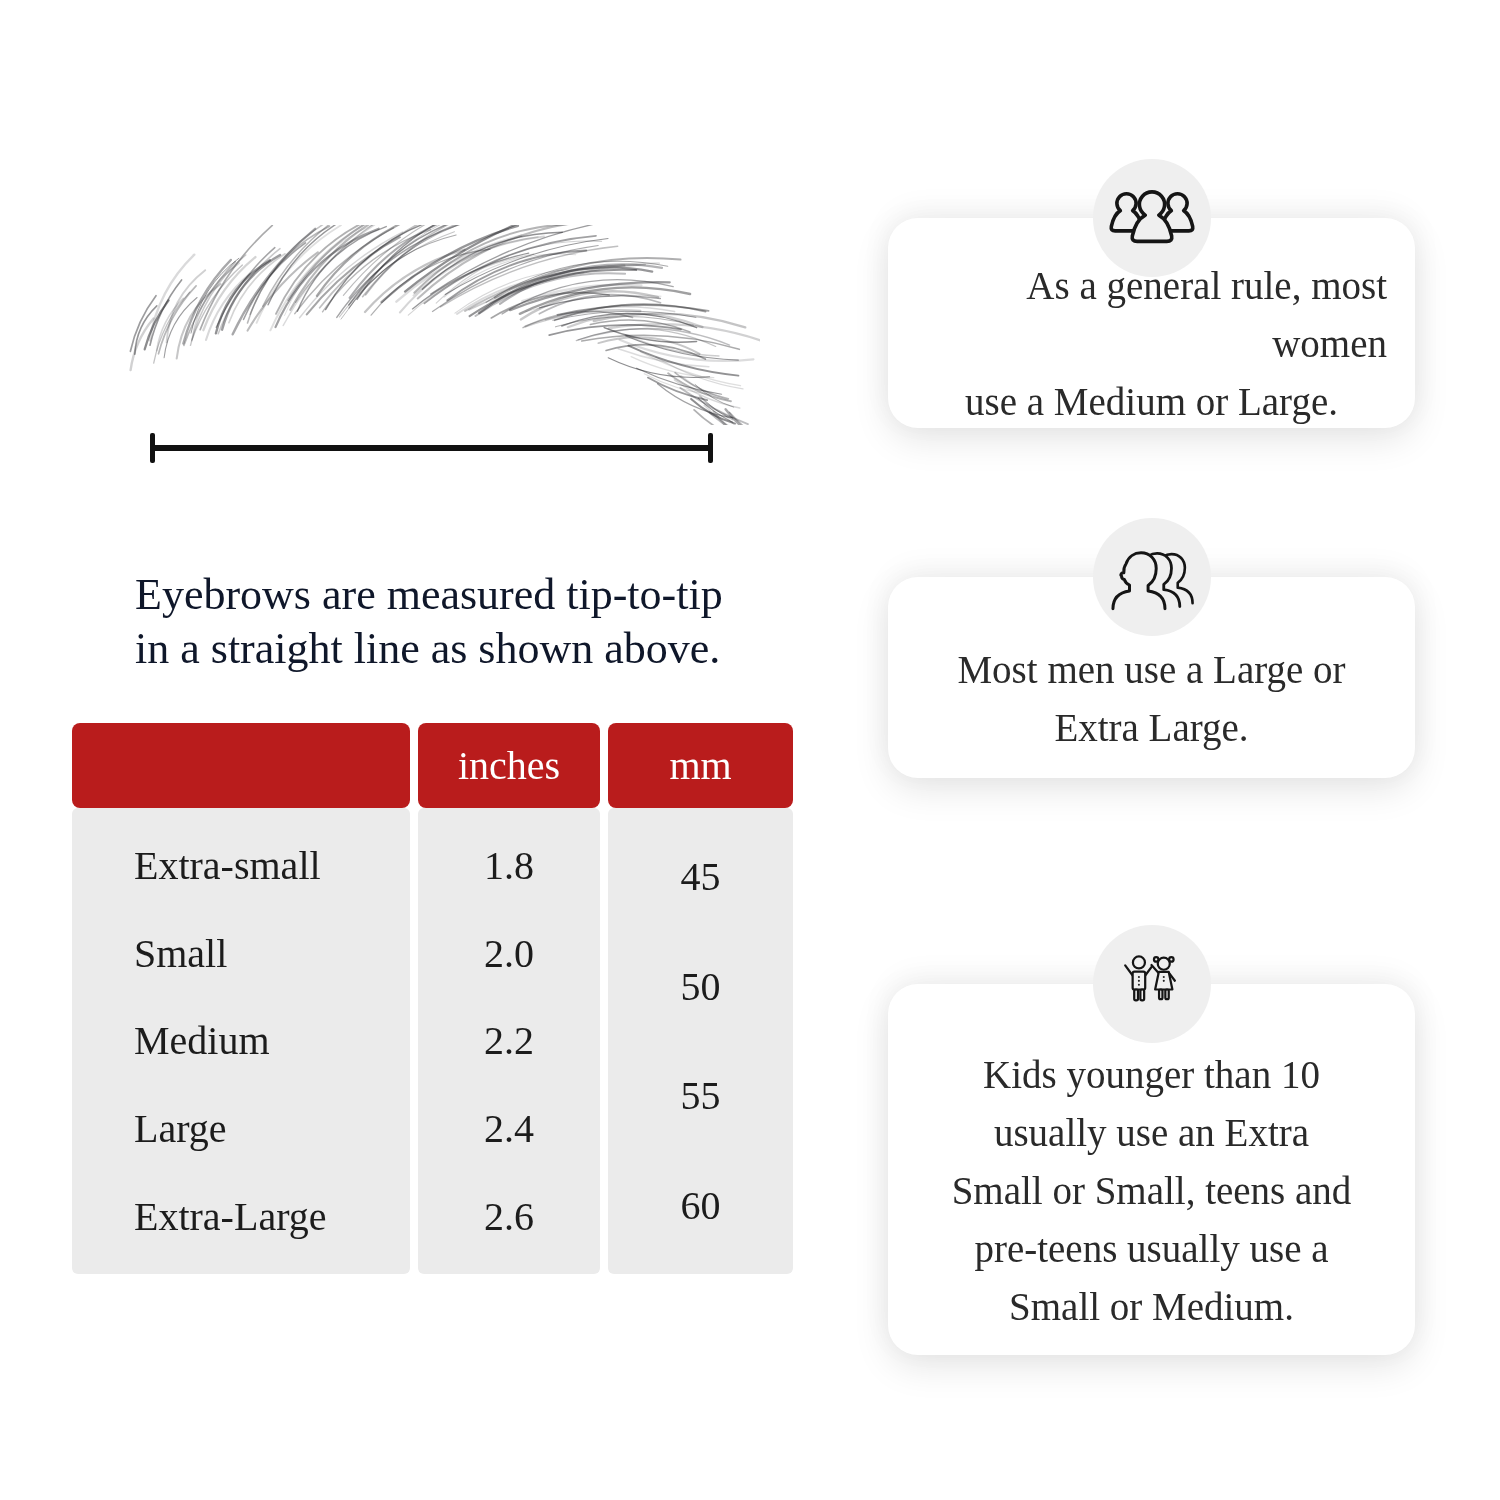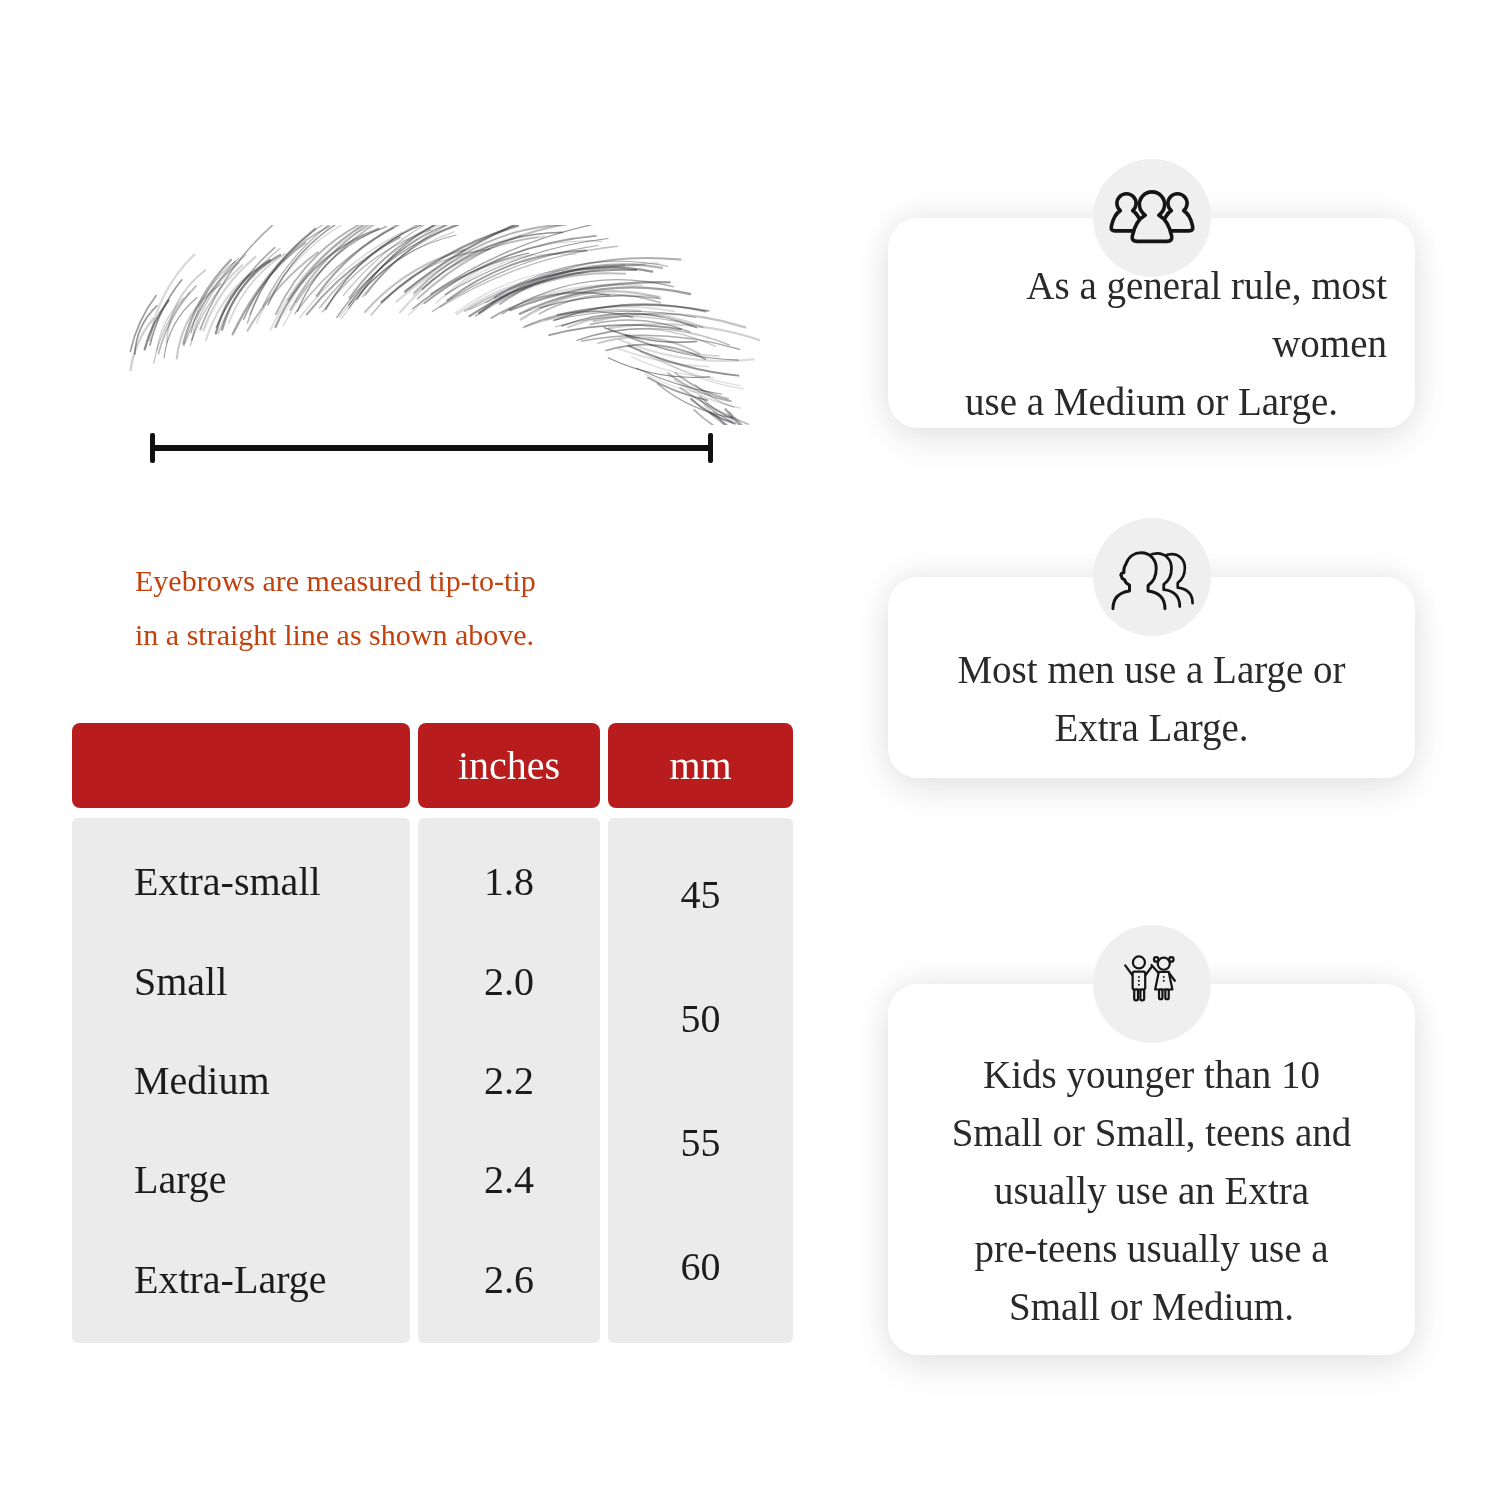--- a/index.html
+++ b/index.html
@@ -6,28 +6,28 @@
   .canvas{
     position:relative;width:1500px;height:1500px;background:#ffffff;overflow:hidden;
     font-family:"Liberation Serif","DejaVu Serif",serif;color:#222;
   }
   
   .brow{position:absolute;left:112px;top:225px;}
   .measure{position:absolute;left:150px;top:433px;width:563px;height:30px;}
   .measure .bar{position:absolute;left:2px;right:2px;top:12px;height:6px;background:#111;border-radius:3px;}
   .measure .cap{position:absolute;top:0;width:5px;height:30px;background:#111;border-radius:2px;}
   .cap-left{left:0;} .cap-right{right:0;}
-  .caption{position:absolute;left:135px;top:524px;width:640px;font-size:30px;line-height:54px;color:#c2410c;}
+  .caption{position:absolute;left:135px;top:524px;width:640px;font-size:44px;line-height:54px;color:#0f172a;}
   .caption span{display:block;}
   
   .size-table{position:absolute;left:72px;top:723px;width:721px;display:grid;
     grid-template-columns:338px 182px 185px;column-gap:8px;}
   .th{height:85px;background:#b91c1c;border-radius:8px;color:#fff;font-size:40px;
     display:flex;align-items:center;justify-content:center;}
-  .tbody{margin-top:10px;height:525px;background:#ebebeb;border-radius:6px;
+  .tbody{margin-top:0;height:466px;background:#ebebeb;border-radius:6px;
     display:flex;flex-direction:column;padding:14px 0;box-sizing:border-box;}
   .td{flex:1;display:flex;align-items:center;justify-content:center;font-size:40px;color:#1c1c1c;}
   .col-labels .td{justify-content:flex-start;padding-left:62px;}
   
   .card{position:absolute;left:888px;width:527px;background:#ffffff;border-radius:30px;
     box-shadow:0 12px 36px rgba(0,0,0,0.10), 0 -8px 30px rgba(0,0,0,0.05);}
   #card-women{top:218px;height:210px;}
   #card-men{top:577px;height:201px;}
   #card-kids{top:984px;height:371px;}
   .card-inner{position:absolute;left:0;top:0;right:0;bottom:0;display:flex;flex-direction:column;
@@ -299,20 +299,20 @@
           <circle cx="22" cy="20.6" r="0.8"></circle>
             <circle cx="22" cy="23.6" r="0.8"></circle>
             <circle cx="22" cy="26.6" r="0.8"></circle>
           <circle cx="41" cy="20.6" r="0.8"></circle>
             <circle cx="41" cy="23.6" r="0.8"></circle>
         </g>
       </svg>
     </div>
     <div class="card-inner">
       <span>Kids younger than 10</span>
+      <span>usually use an Extra</span>
       <span>Small or Small, teens and</span>
-      <span>usually use an Extra</span>
       <span>pre-teens usually use a</span>
       <span>Small or Medium.</span>
     </div>
   </div>
 
 </div>
 
 </body></html>

